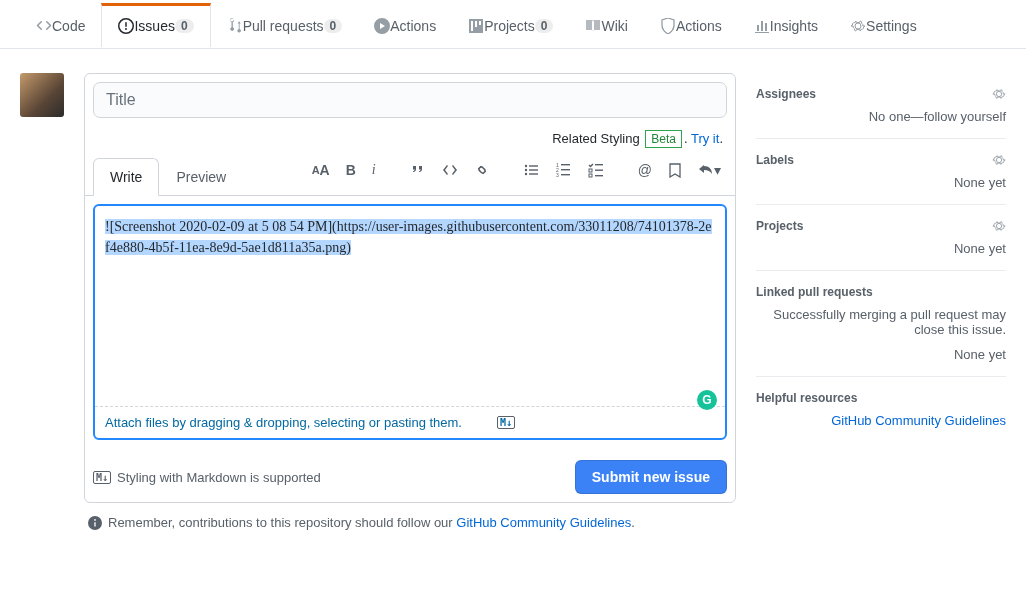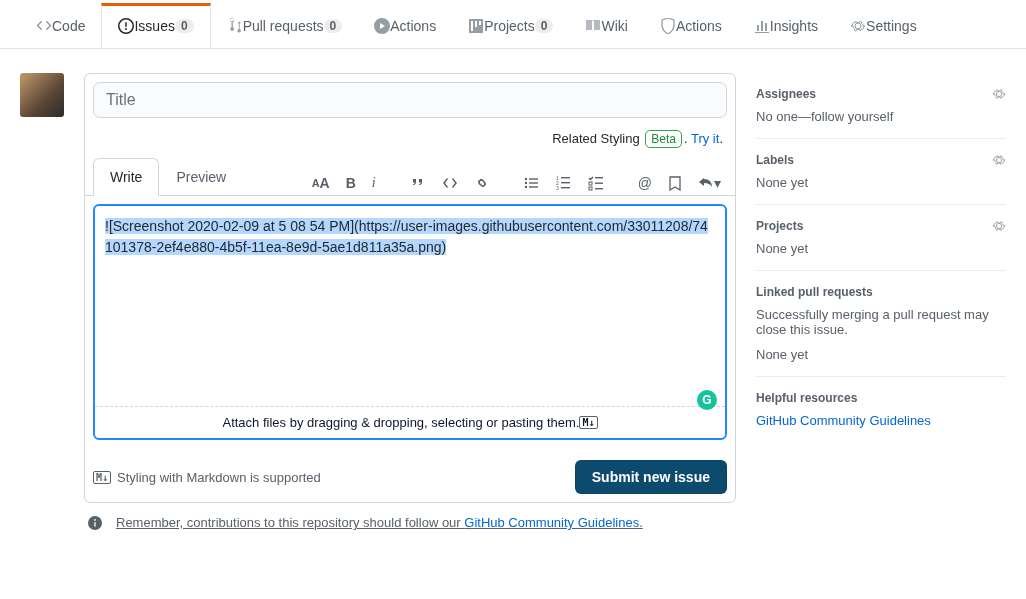--- a/index.html
+++ b/index.html
@@ -96,30 +96,30 @@
   .related-row {
     text-align: right;
     padding: 4px 12px 10px 0;
     font-size: 13px;
     color: #24292e;
   }
   .beta-badge {
     display: inline-block;
     border: 1px solid #2ea44f;
     color: #22863a;
-    border-radius: 5px;
+    border-radius: 0;
     padding: 1px 5px;
     font-size: 12px;
     margin: 0 2px;
   }
   .try-link { color: #0366d6; cursor:pointer; }
 
   .tabs-row {
     display: flex;
-    align-items: flex-end;
+    align-items: flex-start;
     border-bottom: 1px solid #d1d5da;
     padding: 0 8px;
   }
   .write-tabs {
     display: flex;
   }
   .wtab {
     padding: 10px 16px;
     color: #586069;
     cursor: pointer;
@@ -161,44 +161,46 @@
   }
   .textarea-content {
     padding: 10px;
     min-height: 180px;
     font-size: 14px;
     line-height: 1.5;
     word-break: break-all;
   }
   .text-highlight {
     background: #b4d7ff;
+    font-family: Liberation Serif, serif;
   }
   .grammarly {
     position: absolute;
     right: 8px;
     bottom: 28px;
     width: 20px;
     height: 20px;
     border-radius: 50%;
     background: #15c39a;
     color: white;
     display: flex;
     align-items: center;
     justify-content: center;
     font-weight: 700;
     font-size: 12px;
   }
   .attach-row {
     border-top: 1px dashed #d1d5da;
     padding: 8px 10px;
-    color: #0f172a;
+    color: #0369a1;
     font-size: 13px;
     display: flex;
     align-items: center;
-    justify-content: center;
+    justify-content: flex-start;
+    gap: 35px;
   }
   .m-badge {
     font-family: monospace;
     font-size: 10px;
     border: 1px solid #586069;
     padding: 0px 2px;
     border-radius: 2px;
     font-weight: 700;
     display:inline-flex;
     align-items:center;
@@ -206,44 +208,44 @@
 
   .footer-row {
     display: flex;
     align-items: center;
     padding: 12px 8px 8px;
     gap:8px;
   }
   .md-support { color:#586069; font-size:13px; display:flex; align-items:center; gap:6px;}
   .submit-btn {
     margin-left: auto;
-    background: #0c4a6e;
+    background: #3b82f6;
     color: white;
     border: 1px solid rgba(27,31,35,.15);
     padding: 8px 16px;
     font-size: 14px;
     font-weight: 600;
     border-radius: 6px;
     cursor: pointer;
   }
 
   .reminder {
     color: #586069;
     font-size: 13px;
     padding: 12px 4px 0;
     display:flex;
     align-items:center;
-    gap:14px;
-    text-decoration:underline;
+    gap:6px;
   }
   .reminder a { color: #0366d6; text-decoration: none; }
 
   .side-group {
     border-bottom: 1px solid #eaecef;
     padding: 14px 0;
+    text-align: right;
   }
   .side-header {
     display: flex;
     align-items: center;
     justify-content: space-between;
     font-size: 12px;
     font-weight: 600;
     color: #586069;
     margin-bottom: 8px;
   }

